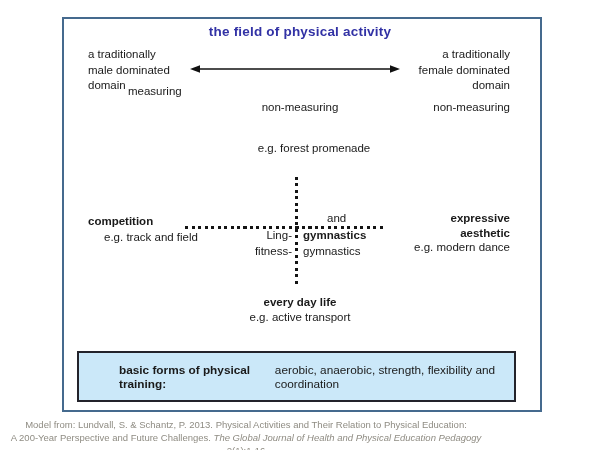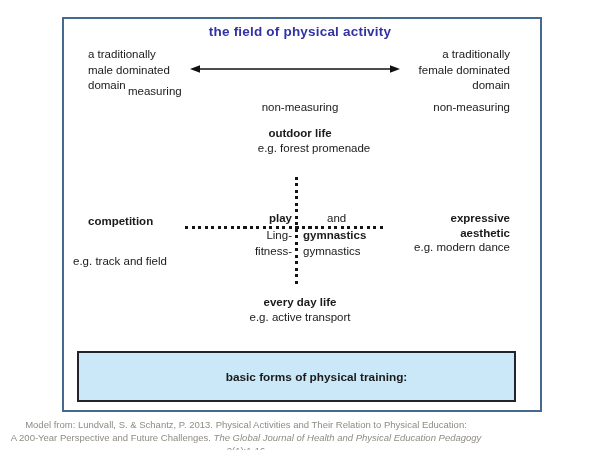--- a/index.html
+++ b/index.html
@@ -59,47 +59,46 @@
   </svg>
 
   <div class="abs pre rgt" style="left:378px; top:47px; width:132px;">a traditionally
 female dominated
 domain</div>
 
   <div class="abs" style="left:88px; top:84px;margin-left:40px;">measuring</div>
   <div class="abs ctr" style="left:150px; top:100px; width:300px;">non-measuring</div>
   <div class="abs rgt" style="left:380px; top:100px; width:130px;">non-measuring</div>
 
-  <div class="abs ctr b" style="left:150px; top:126px; width:300px;">outdoor life</div>
   <div class="abs ctr" style="left:164px; top:141px; width:300px;">e.g. forest promenade</div>
 
   <div class="dot-v"></div>
   <div class="dot-h"></div>
 
-  <div class="cl b" style="top:212px;">play</div>
   <div class="cr" style="top:212px;margin-left:24px;">and</div>
 
   <div class="cl" style="top:229px;">Ling-</div>
   <div class="cr b" style="top:229px;">gymnastics</div>
 
   <div class="cl" style="top:245px;">fitness-</div>
   <div class="cr" style="top:245px;">gymnastics</div>
 
   <div class="abs b" style="left:88px; top:214px;">competition</div>
-  <div class="abs" style="left:73px; top:230px;margin-top:24px;">e.g. track and field</div>
+  <div class="abs" style="left:104px; top:230px;">e.g. track and field</div>
 
   <div class="abs rgt" style="left:380px; top:240px; width:130px;">e.g. modern dance</div>
   <div class="abs b pre rgt" style="left:380px; top:211px; width:130px; line-height:15px;">expressive
 aesthetic</div>
 
   <div class="abs ctr b" style="left:150px; top:295px; width:300px;">every day life</div>
   <div class="abs ctr" style="left:150px; top:310px; width:300px;">e.g. active transport</div>
 
   <div class="training">
     <div class="t1">basic forms of physical training:</div>
+    <div class="t2">aerobic, anaerobic, strength, flexibility and coordination</div>
   </div>
 
   <div class="cite">
     <div>Model from: Lundvall, S. &amp; Schantz, P. 2013. Physical Activities and Their Relation to Physical Education:</div>
     <div><span>A 200-Year Perspective and Future Challenges. </span><i>The Global Journal of Health and Physical Education Pedagogy</i><span> 2(1):1-16</span></div>
   </div>
 
 </div>
 
 </body></html>

